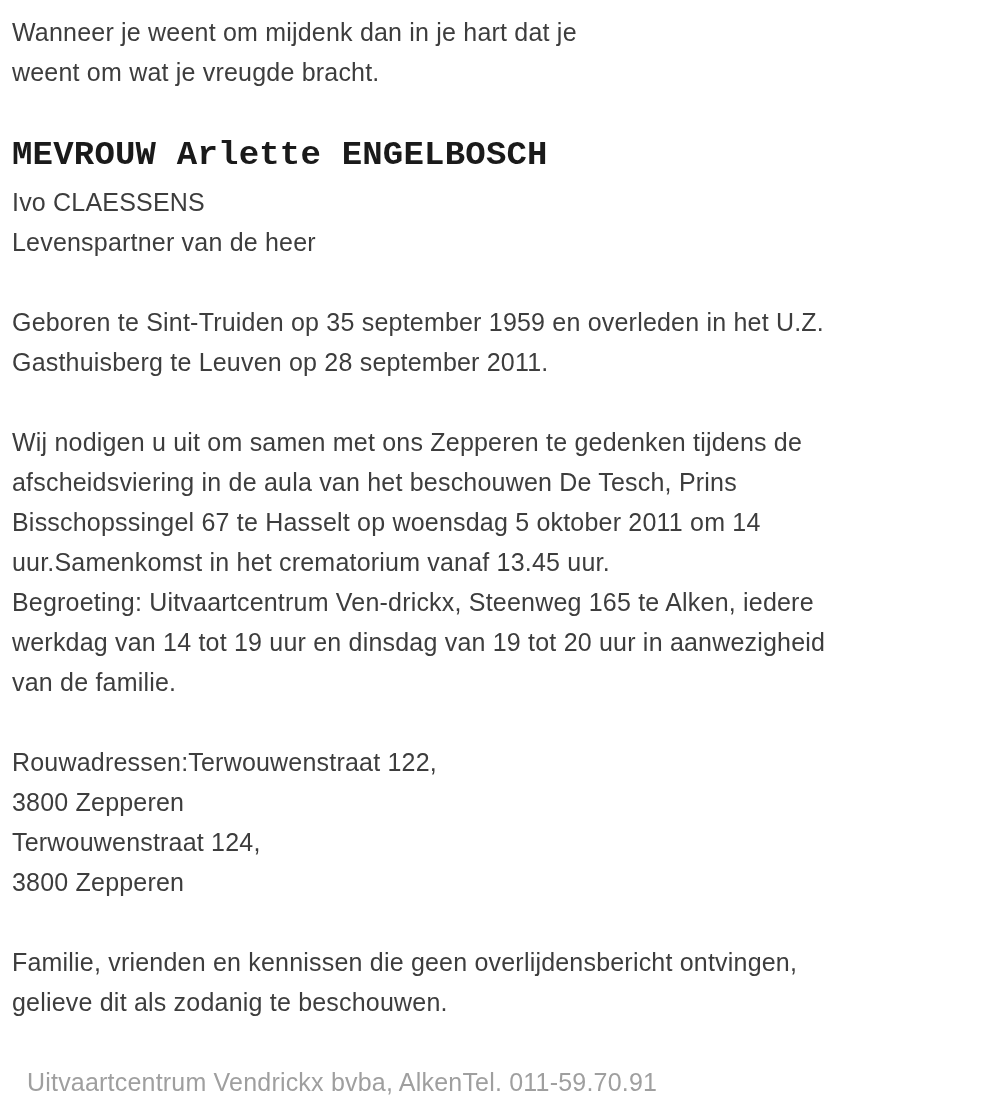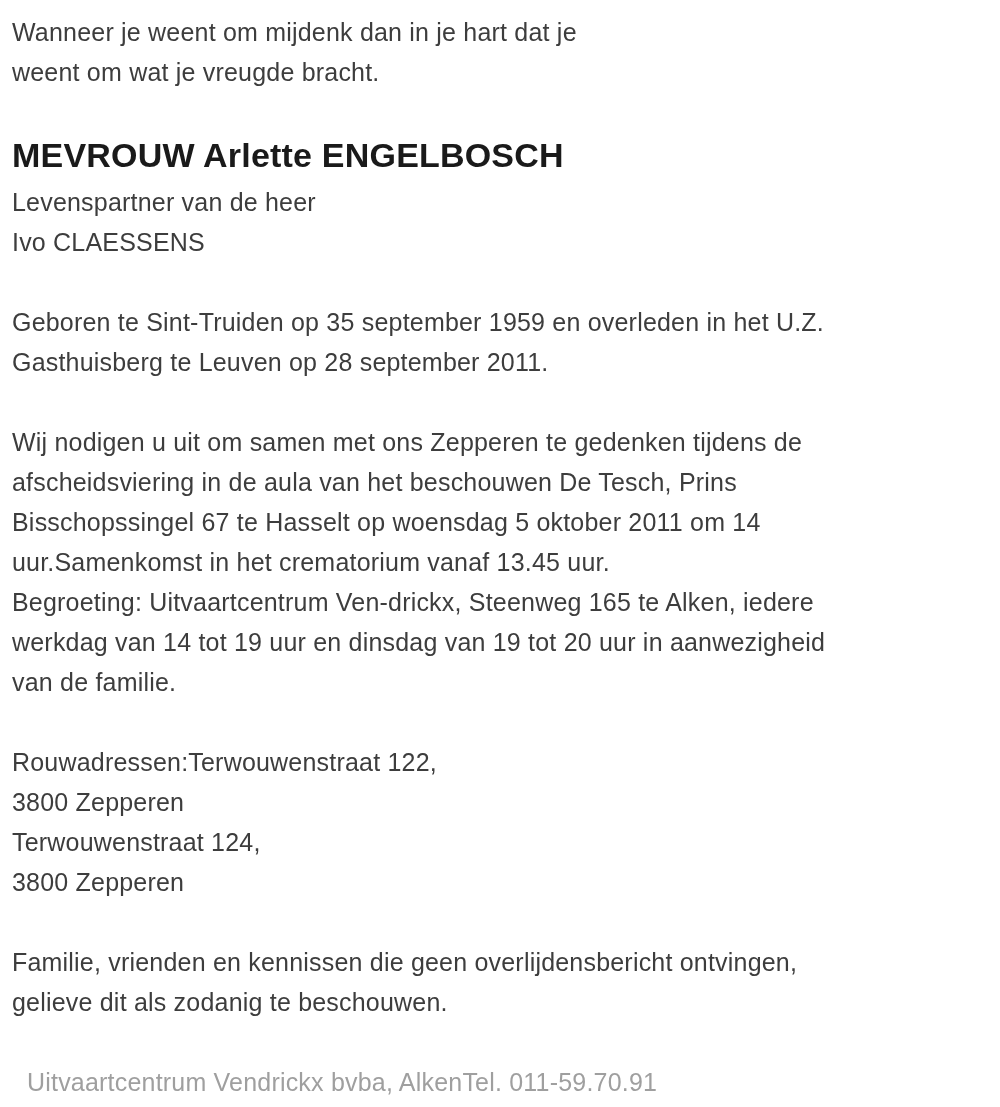--- a/index.html
+++ b/index.html
@@ -24,20 +24,21 @@
     }
     .para .line { display: block; }
     .doc-title {
       font-size: 34px;
       font-weight: 700;
       line-height: 46px;
       letter-spacing: 0.2px;
       color: #1a1a1a;
       margin: 0 0 4px 0;
       white-space: nowrap;
+      font-family: Liberation Mono, monospace;
     }
     .relation-block {
       margin-bottom: 40px;
     }
     .footer-line {
       font-size: 25px;
       line-height: 40px;
       letter-spacing: 0.2px;
       color: #9f9f9f;
       margin: 15px;
@@ -50,22 +51,22 @@
 <div class="page">
 
   <div class="para">
     <span class="line">Wanneer je weent om mijdenk dan in je hart dat je</span>
     <span class="line">weent om wat je vreugde bracht.</span>
   </div>
 
   <h1 class="doc-title">MEVROUW Arlette ENGELBOSCH</h1>
 
   <div class="para relation-block">
+    <span class="line">Ivo CLAESSENS</span>
     <span class="line">Levenspartner van de heer</span>
-    <span class="line">Ivo CLAESSENS</span>
   </div>
 
   <div class="para">
     <span class="line">Geboren te Sint-Truiden op 35 september 1959 en overleden in het U.Z.</span>
     <span class="line">Gasthuisberg te Leuven op 28 september 2011.</span>
   </div>
 
   <div class="para">
     <span class="line">Wij nodigen u uit om samen met ons Zepperen te gedenken tijdens de</span>
     <span class="line">afscheidsviering in de aula van het beschouwen De Tesch, Prins</span>

